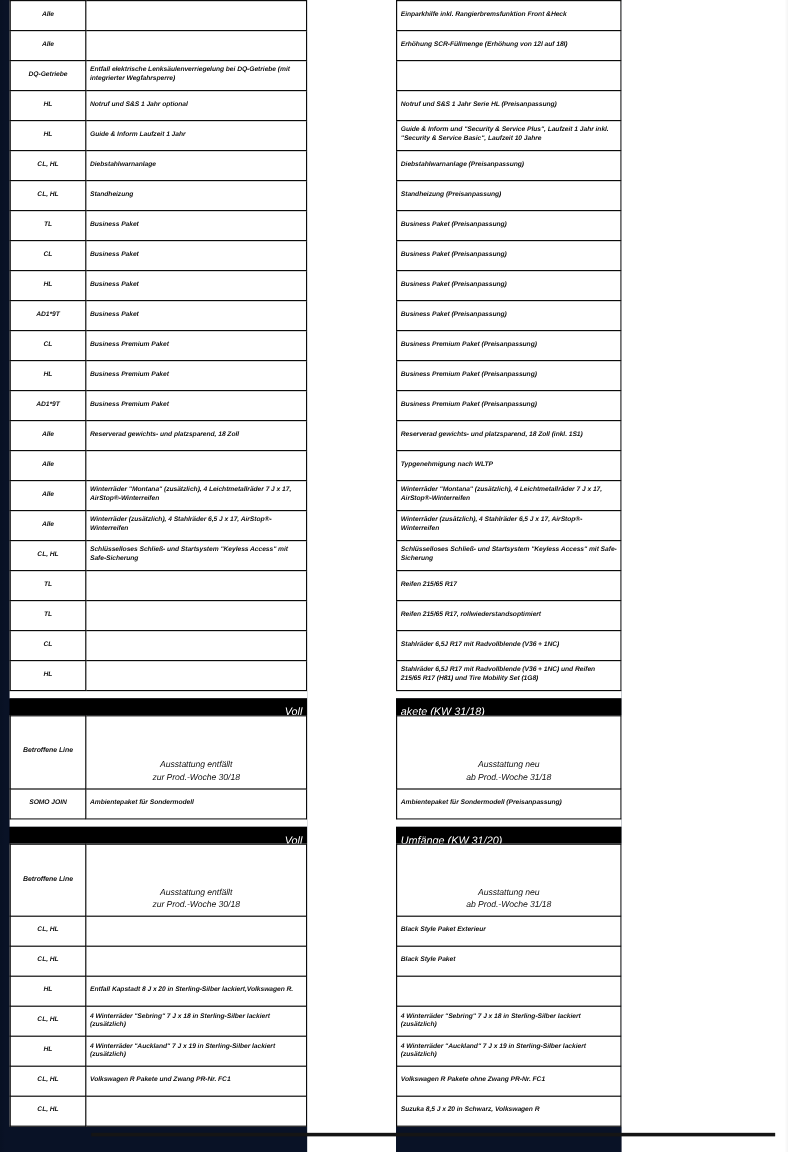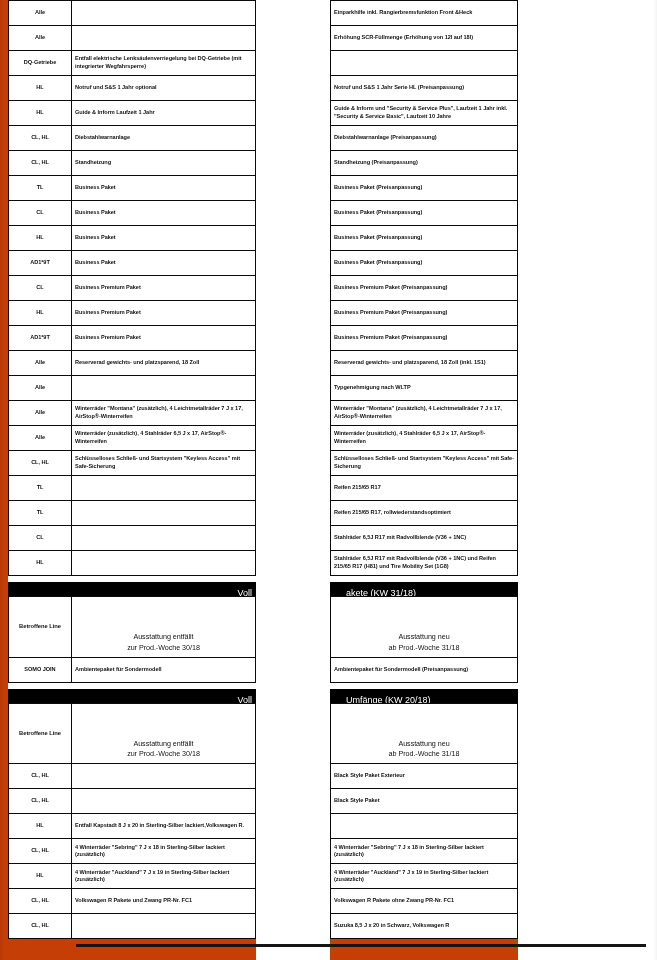--- a/index.html
+++ b/index.html
@@ -7,22 +7,23 @@
     width:657px;height:960px;
     background:#ffffff;
     font-family:"Liberation Sans", sans-serif;
     overflow:hidden;
     position:relative;
     -webkit-font-smoothing:none;
   }
   
   #scan{
     position:absolute;left:0;top:0;width:657px;height:960px;
-    background:#c2410c;
+    background:#0f172a;
     filter: contrast(1.05);
+    font-style: italic;
   }
   
   .panel{
     position:absolute;
     top:0;
     box-sizing:border-box;
   }
   #panel-left{left:8px;width:248px;}
   #panel-right{left:330px;width:188px;}
 
@@ -61,21 +62,21 @@
     font-weight:normal;
     padding:4px 6px;
     height:14px;
     line-height:14px;
     white-space:nowrap;
     overflow:hidden;
     box-sizing:border-box;
     font-family:"Liberation Sans", sans-serif;
   }
   .band-left{text-align:right;padding-right:4px;}
-  .band-right{text-align:left;padding-left:16px;}
+  .band-right{text-align:left;padding-left:4px;}
   .band-gap{height:6px;background:#fff;}
 
   
   .hdr td{
     text-align:center;
     font-size:7.2px;
     font-weight:normal;
     line-height:1.5;
     height:34px;
     padding:3px;
@@ -370,21 +371,21 @@
               <span class="hl2">ab Prod.-Woche 31/18</span>
             </td>
           </tr>
           <tr class="r-row">
             <td class="c-desc">Ambientepaket für Sondermodell (Preisanpassung)</td>
           </tr>
         </tbody>
     </table>
 
     <div class="band-gap"></div>
-    <div class="band band-right">Umfänge (KW 20/18)</div>
+    <div class="band band-right">Umfänge (KW 31/20)</div>
 
     <table class="tbl">
       <tbody>
           <tr class="hdr">
             <td class="c-desc">
               <span class="hl1">Ausstattung neu</span>
               <span class="hl2">ab Prod.-Woche 31/18</span>
             </td>
           </tr>
           <tr class="r-row">

